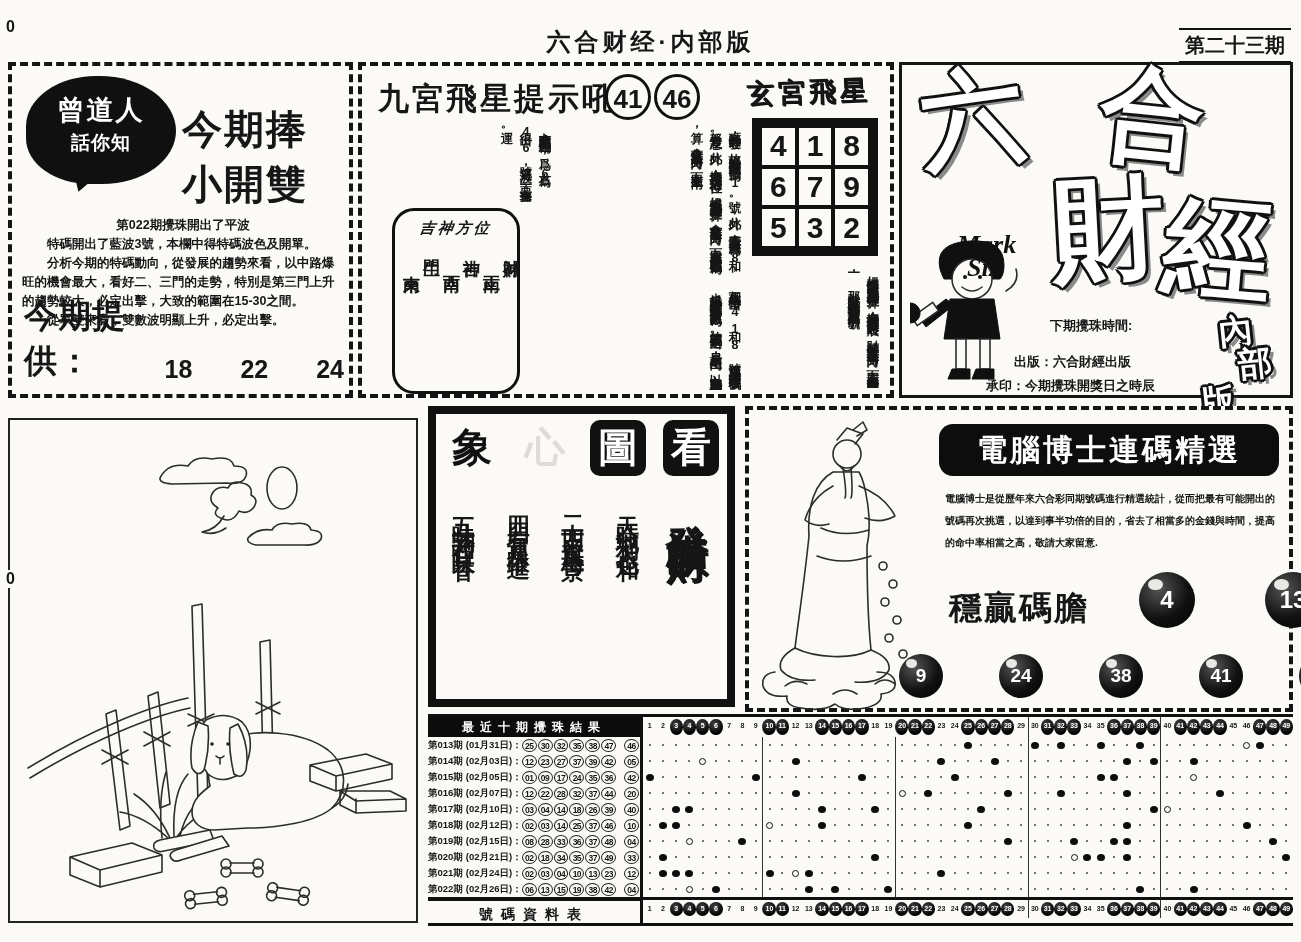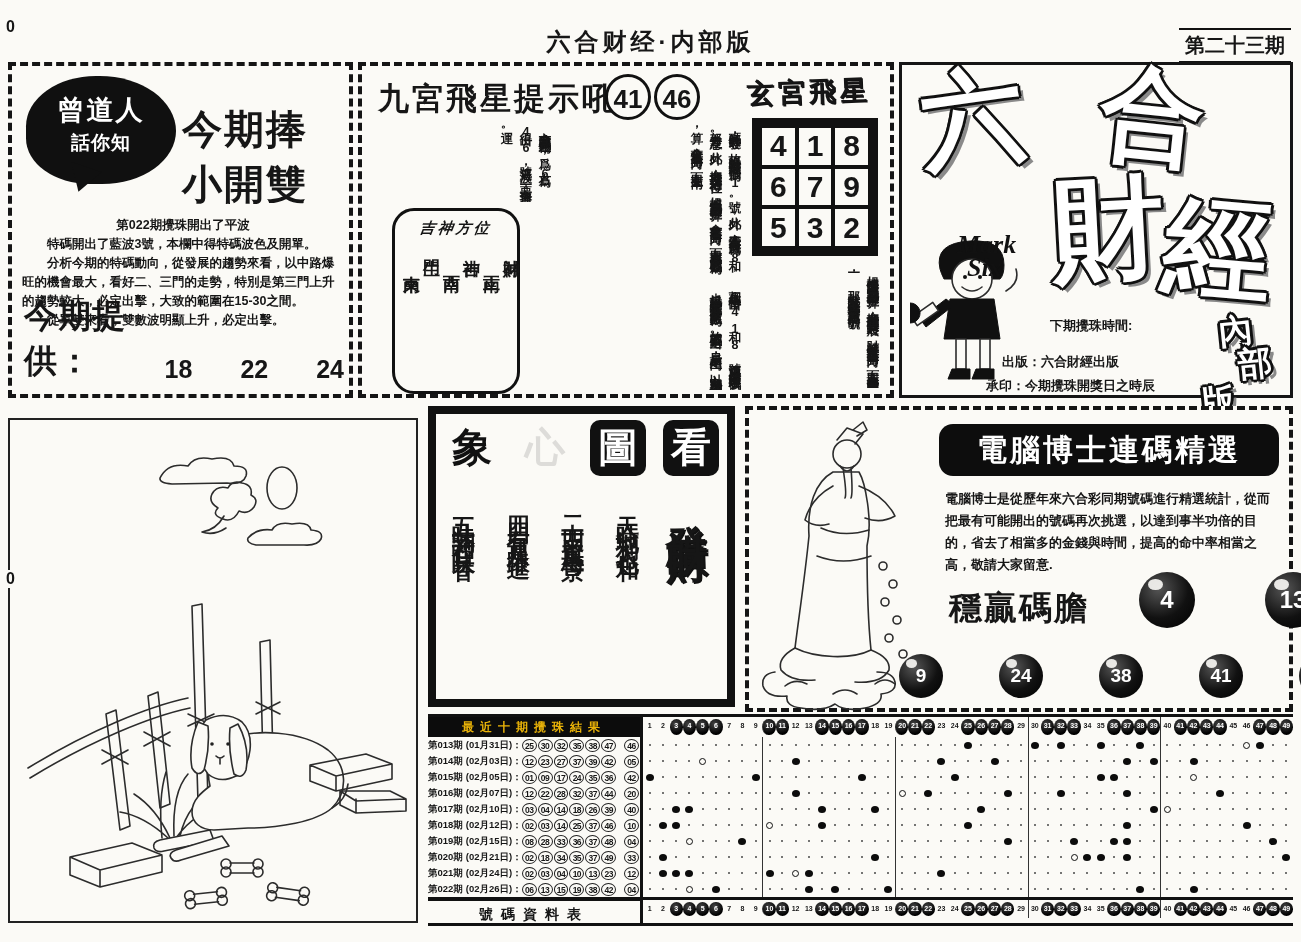--- a/index.html
+++ b/index.html
@@ -50,21 +50,21 @@
   .db-cols{display:flex;flex-direction:row-reverse;justify-content:space-around;margin-top:8px;height:138px;}
   .db-col{writing-mode:vertical-rl;text-orientation:upright;font-size:17px;font-weight:900;line-height:20px;}
   .db-col .db-dir{margin-top:16px;display:block;}
   
   #masthead{left:899px;top:62px;width:394px;height:336px;}
   .outl{color:#fff;font-weight:900;font-family:"Liberation Serif","DejaVu Serif",serif;
         text-shadow:-2px -2px 0 #111,2px -2px 0 #111,-2px 2px 0 #111,2px 2px 0 #111,
                     -3px 0 0 #111,3px 0 0 #111,0 -3px 0 #111,0 3px 0 #111,5px 5px 0 #8a8a8a;}
   .logo-ch{position:absolute;line-height:1;}
   .next-draw{position:absolute;left:148px;top:252px;font-size:13px;font-weight:700;}
-  .pub-line{position:absolute;left:100px;top:288px;font-size:13px;font-weight:700;}
+  .pub-line{position:absolute;left:112px;top:288px;font-size:13px;font-weight:700;}
   .print-line{position:absolute;left:84px;top:312px;font-size:13px;font-weight:700;}
   .stamp{position:absolute;right:12px;top:250px;width:86px;transform:rotate(-6deg);}
   .stamp span{display:block;font-size:34px;line-height:34px;}
   .marksix{position:absolute;left:55px;top:168px;font-family:"Liberation Serif","DejaVu Serif",serif;
            font-weight:900;color:#111;line-height:0.9;font-size:26px;font-style:italic;}
   .marksix .m2{margin-left:10px;display:block;}
   
   #dogpanel{left:8px;top:418px;width:410px;height:505px;border:2px solid #222;}
   
   #riddle{left:428px;top:406px;width:307px;height:301px;border:8px solid #111;}
@@ -78,34 +78,34 @@
               font-size:42px;font-weight:900;letter-spacing:8px;font-family:"Liberation Serif","DejaVu Serif",serif;
               transform:rotate(-2deg);text-shadow:1.5px 1.5px 0 #111;}
   .poem{position:absolute;left:12px;top:84px;right:84px;bottom:10px;display:flex;flex-direction:row-reverse;
         justify-content:space-between;}
   .poem-col{writing-mode:vertical-rl;text-orientation:upright;font-size:23px;font-weight:900;
             letter-spacing:7px;font-family:"Liberation Serif","DejaVu Serif",serif;}
   
   #doctor{left:745px;top:406px;width:548px;height:306px;border:4px dashed #151515;}
   .doc-title{position:absolute;left:190px;top:14px;width:340px;height:52px;background:#0d0d0d;border-radius:14px;
              color:#fff;text-align:center;line-height:52px;font-size:30px;font-weight:900;letter-spacing:3px;}
-  .doc-body{position:absolute;left:196px;top:78px;width:330px;font-size:13px;line-height:22px;font-weight:700;}
+  .doc-body{position:absolute;left:196px;top:78px;width:330px;font-size:10px;line-height:22px;font-weight:700;}
   .doc-pick{position:absolute;left:200px;top:176px;font-size:33px;font-weight:900;letter-spacing:2px;}
   .ball{display:inline-block;border-radius:50%;background:radial-gradient(circle at 35% 30%,#555 0%,#111 55%,#000 100%);
         color:#fff;text-align:center;font-weight:900;position:relative;}
   .ball i{position:absolute;left:16%;top:12%;width:26%;height:20%;background:#fbfaf6;border-radius:50%;opacity:.9;font-style:normal;}
   .balls-primary{position:absolute;left:390px;top:162px;display:flex;gap:70px;}
   .balls-primary .ball{width:56px;height:56px;line-height:56px;font-size:24px;}
   .balls-secondary{position:absolute;left:150px;top:244px;display:flex;gap:56px;}
   .balls-secondary .ball{width:44px;height:44px;line-height:44px;font-size:19px;}
   .sage{position:absolute;left:6px;top:6px;}
   
   #results{left:428px;top:714px;width:865px;height:212px;border-top:3px solid #111;border-bottom:3px solid #111;}
   .res-left{position:absolute;left:0;top:0;width:212px;height:100%;}
-  .res-head{height:20px;background:#0c0c0c;color:#eab308;text-align:center;font-size:12px;font-weight:900;
+  .res-head{height:20px;background:#0c0c0c;color:#ffffff;text-align:center;font-size:12px;font-weight:900;
             letter-spacing:6px;line-height:20px;}
   .res-rows{height:160px;}
   .res-row{height:16px;display:flex;align-items:center;font-size:9.5px;font-weight:800;white-space:nowrap;}
   .res-issue{width:38px;}
   .res-date{width:56px;}
   .circ{display:inline-block;width:15px;height:13px;border:1px solid #222;border-radius:50%;
         font-size:8.5px;line-height:12px;text-align:center;font-weight:800;margin-right:1px;letter-spacing:-0.5px;}
   .circ.special{margin-left:7px;}
   .res-foot{border-top:4px solid #111;height:26px;text-align:center;font-size:14px;font-weight:900;
             letter-spacing:8px;line-height:26px;}

